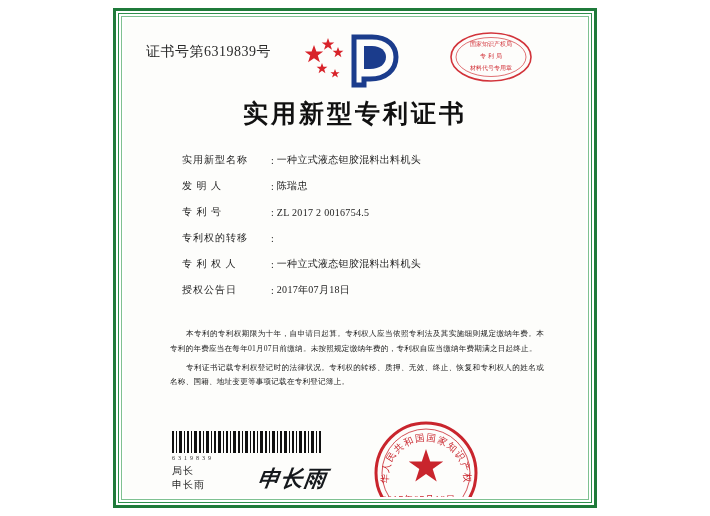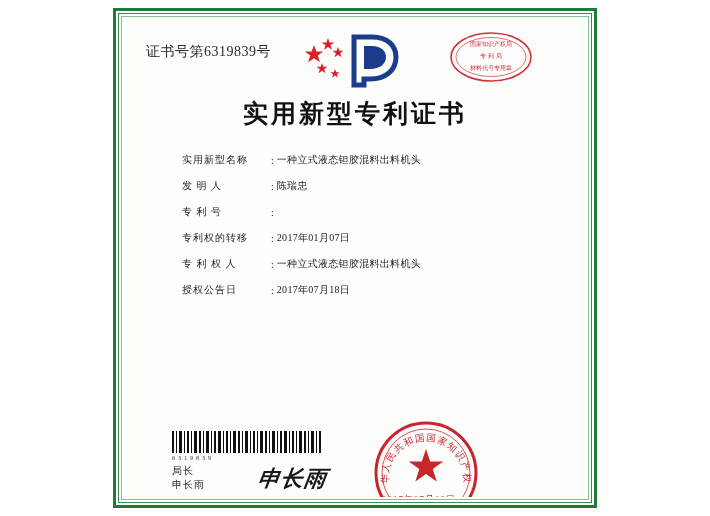--- a/index.html
+++ b/index.html
@@ -249,39 +249,41 @@
         <span class="field-value">一种立式液态钽胶混料出料机头</span>
       </div>
       <div class="field-row wide">
         <span class="field-label">发 明 人</span>
         <span class="field-sep">:</span>
         <span class="field-value">陈瑞忠</span>
       </div>
       <div class="field-row wide">
         <span class="field-label">专 利 号</span>
         <span class="field-sep">:</span>
+        <span class="field-value">ZL 2017 2 0016754.5</span>
       </div>
       <div class="field-row wide">
         <span class="field-label">专利权的转移</span>
         <span class="field-sep">:</span>
-        <span class="field-value">2017年01月07日</span>
       </div>
       <div class="field-row wide">
         <span class="field-label">专 利 权 人</span>
         <span class="field-sep">:</span>
         <span class="field-value">一种立式液态钽胶混料出料机头</span>
       </div>
       <div class="field-row wide">
         <span class="field-label">授权公告日</span>
         <span class="field-sep">:</span>
         <span class="field-value">2017年07月18日</span>
       </div>
     </div>
 
     <div class="body-text">
+      <p>本专利的专利权期限为十年，自申请日起算。专利权人应当依照专利法及其实施细则规定缴纳年费。本专利的年费应当在每年01月07日前缴纳。未按照规定缴纳年费的，专利权自应当缴纳年费期满之日起终止。</p>
+      <p>专利证书记载专利权登记时的法律状况。专利权的转移、质押、无效、终止、恢复和专利权人的姓名或名称、国籍、地址变更等事项记载在专利登记簿上。</p>
     </div>
 
     <div class="barcode">
       <svg width="150" height="22" viewBox="0 0 150 22">
         <g fill="#111">
           <rect x="0" y="0" width="2" height="22"></rect>
             <rect x="4" y="0" width="1" height="22"></rect>
           <rect x="7" y="0" width="3" height="22"></rect>
             <rect x="12" y="0" width="1" height="22"></rect>
           <rect x="15" y="0" width="2" height="22"></rect>

